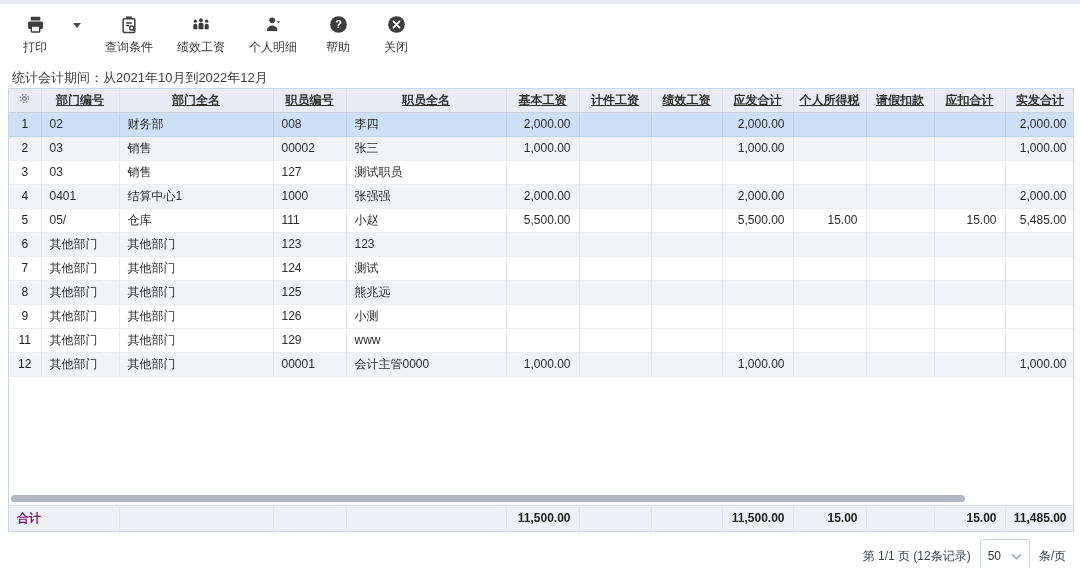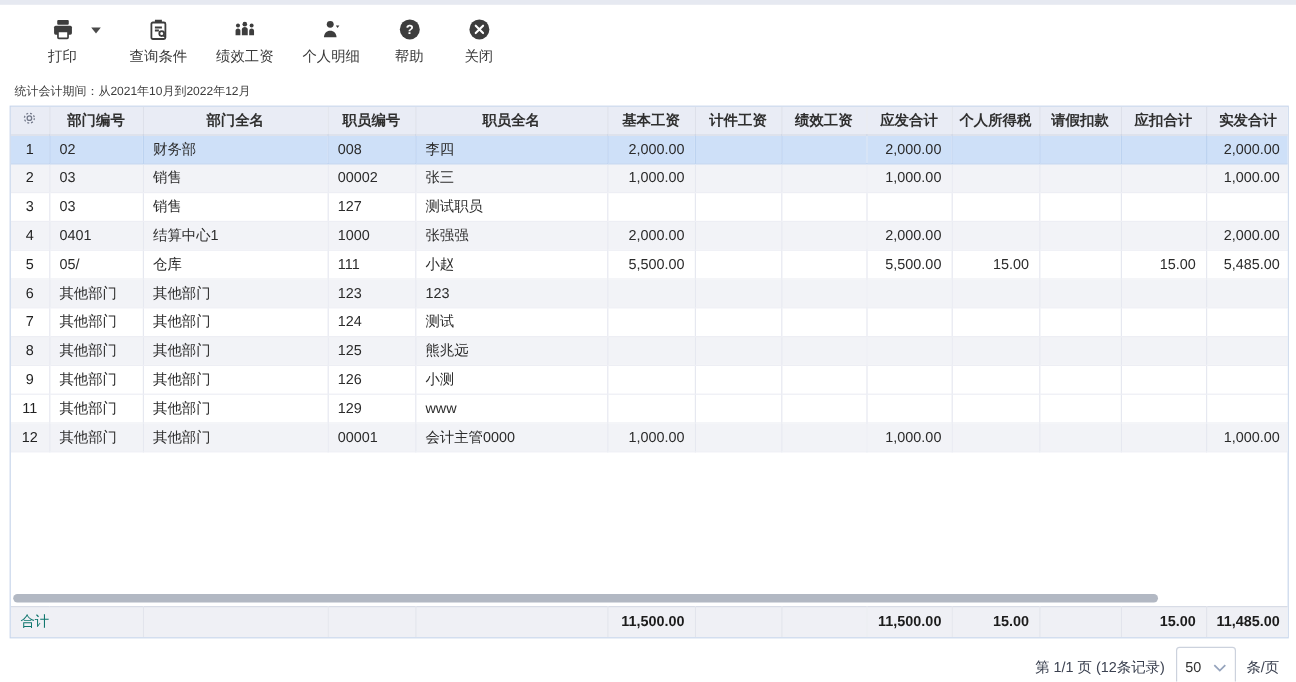--- a/index.html
+++ b/index.html
@@ -9,49 +9,49 @@
     background:#ffffff; font-family:"Liberation Sans","DejaVu Sans",sans-serif;
     color:#2b2b2b;
   }
   .topband { height:4px; background:#e6e9f1; }
 
   
   .toolbar { display:flex; align-items:flex-start; padding:10px 0 0 18px; gap:24px; }
   .tbtn { display:flex; flex-direction:column; align-items:center; gap:4px;
           font-size:12px; color:#3a3a3a; cursor:pointer; min-width:34px; }
   .tbtn .ic { height:21px; display:flex; align-items:center; justify-content:center; }
-  .print-group { display:flex; align-items:flex-start; gap:7px;margin-left:17px; }
+  .print-group { display:flex; align-items:flex-start; gap:21px; }
   .caret { margin-top:9px; width:0; height:0; cursor:pointer;
            border-left:4px solid transparent; border-right:4px solid transparent;
            border-top:5px solid #4a4a4a; }
 
-  .period { font-size:10px; color:#3c3c3c; padding:13px 0 0 12px; }
+  .period { font-size:13px; color:#3c3c3c; padding:13px 0 0 12px; }
 
   
   .table-wrap { position:absolute; left:8px; top:88px; width:1066px; height:444px;
                 border:1px solid #c9d6ec; background:#fff; overflow:hidden; }
   table { border-collapse:collapse; table-layout:fixed; font-size:12px; }
   th { background:#e9ecf5; font-weight:600; color:#2f2f2f; height:23px;
        border-right:1px solid #dde0ea; border-bottom:1px solid #c9d0e0;
-       text-align:center; padding:0 4px; white-space:nowrap; overflow:hidden; }
+       text-align:center; padding:0 4px; white-space:nowrap; overflow:hidden;text-decoration:underline; }
   th.gearth { padding:0; }
   td { height:24px; border-right:1px solid #e6e8f0; border-bottom:1px solid #edeef4;
        padding:0 8px; white-space:nowrap; overflow:hidden; background:#fff; }
   td.num { text-align:right; }
   td.rn { text-align:center; padding:0 2px; color:#222; }
   tr.alt td { background:#f2f3f7; }
   tr.sel td { background:#cee0f8; border-right-color:#bdd3f0; border-bottom-color:#bdd3f0; }
 
   .hscroll { position:absolute; left:2px; right:2px; bottom:28px; height:8px; }
   .hthumb { width:90%; height:7px; background:#b2b8c3; border-radius:4px; cursor:pointer; }
 
   .footer-table { position:absolute; left:0; bottom:0; }
   .footer-table td { background:#eff0f5; height:26px; border-top:1px solid #d8dce6;
                      border-right:1px solid #e2e4ec; border-bottom:none; }
-  .footer-table td.flabel { font-weight:normal; color:#0f766e; }
+  .footer-table td.flabel { font-weight:bold; color:#701a75; }
   .footer-table td.num { font-weight:bold; color:#1c1c1c; }
 
   
   .pagination { position:absolute; right:14px; top:539px; display:flex;
                 align-items:center; gap:9px; font-size:12px; color:#3b4150;margin-left:28px; }
   .psel { display:flex; align-items:center; justify-content:space-between;
           width:50px; height:23px; border:1px solid #ccd2dd; border-radius:3px;
           padding:16px 7px; background:#fff; color:#333; cursor:pointer; }
 </style>
 </head>

